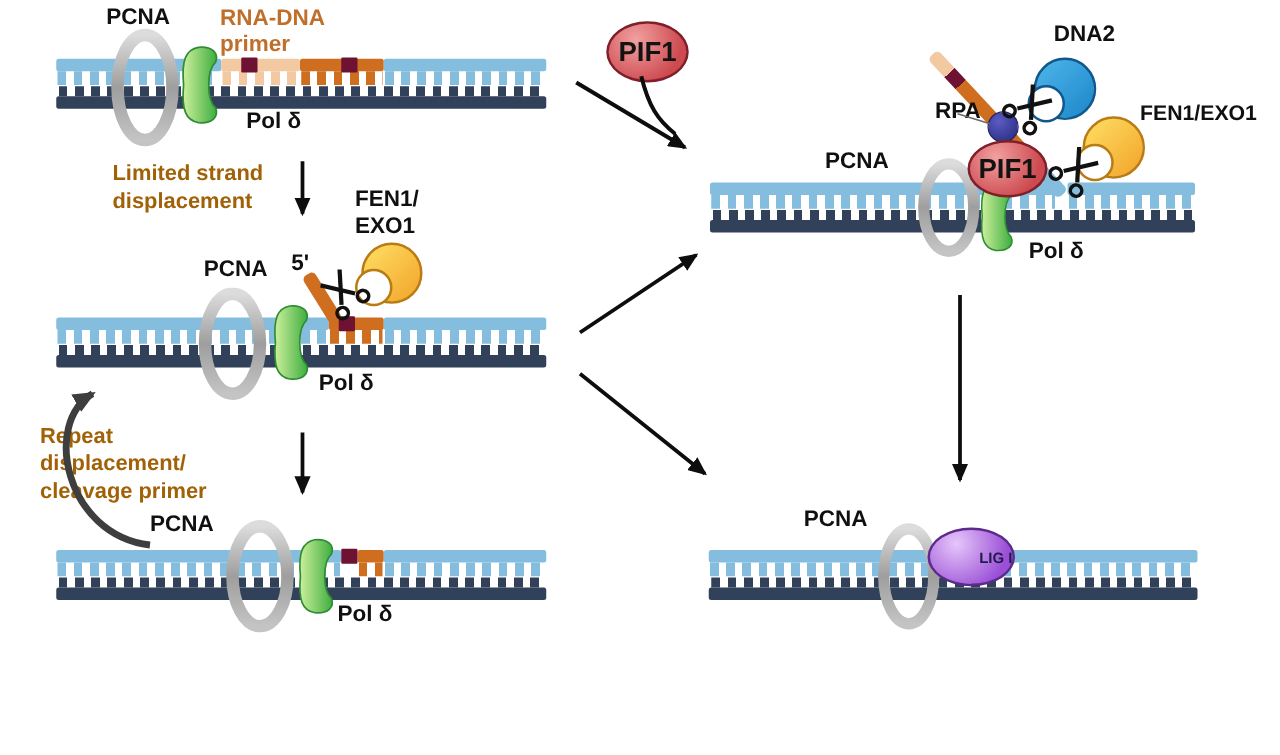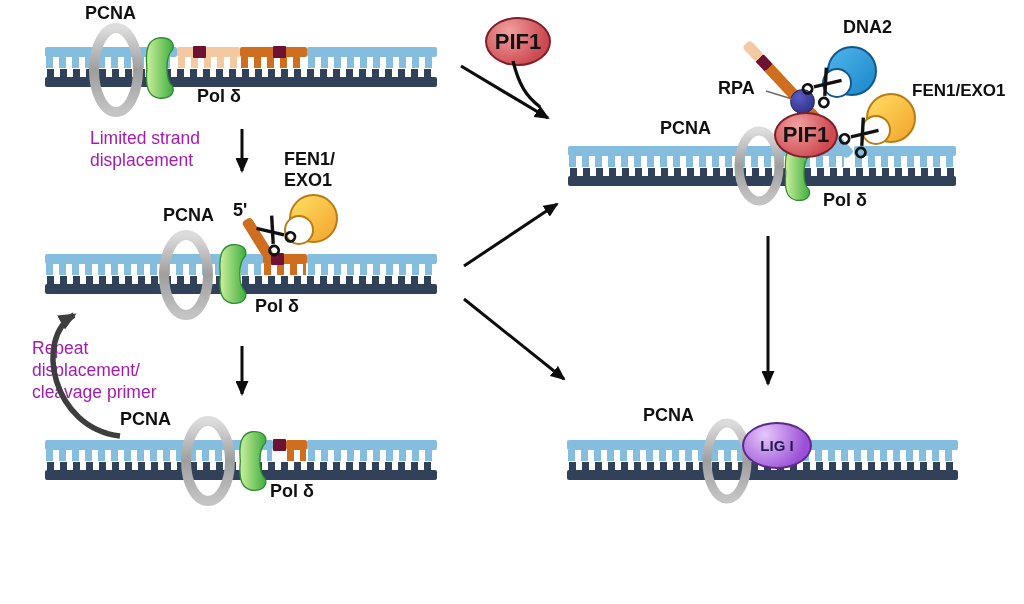--- a/index.html
+++ b/index.html
@@ -2,40 +2,40 @@
 <html><head>
 <meta charset="utf-8">
 <style>
   html,body{margin:0;padding:0;background:#fff;}
   #canvas{
     position:relative;width:1024px;height:604px;background:#ffffff;overflow:hidden;
     font-family:"Liberation Sans", sans-serif;
   }
   .lbl{position:absolute;font-weight:700;font-size:18px;color:#101010;
        white-space:pre-line;line-height:21px;z-index:6;}
-  .note{position:absolute;font-weight:400;font-size:17.5px;color:#a21caf;
+  .note{position:absolute;font-weight:700;font-size:17.5px;color:#a16207;
         white-space:pre-line;line-height:22px;z-index:6;}
   
   .duplex{position:absolute;height:40px;z-index:1;}
   .seg{position:absolute;top:0;height:10px;border-radius:2px;}
   .seg::after{content:'';position:absolute;top:10px;left:1px;right:1px;height:11px;
       background:repeating-linear-gradient(90deg,currentColor 0 7px,transparent 7px 13px);}
   .bstrand{position:absolute;bottom:0;height:10px;background:#31415a;border-radius:2px;}
   .bstrand::before{content:'';position:absolute;bottom:10px;left:2px;right:2px;height:8px;
       background:repeating-linear-gradient(90deg,#31415a 0 7px,transparent 7px 13px);}
   .errsq{position:absolute;top:-1px;width:13px;height:12px;background:#6e1233;z-index:3;border-radius:1px;}
   
   .flap{position:absolute;height:11px;border-radius:4px;transform-origin:0 50%;z-index:2;}
   
   .oval{position:absolute;border-radius:50%;display:flex;align-items:center;justify-content:center;
         font-weight:700;z-index:5;}
   .pif1{background:radial-gradient(circle at 35% 28%,#f2a0a0,#cc4a50 72%);border:2px solid #7e1f2a;
         color:#131313;font-size:22px;}
   .lig1{background:radial-gradient(circle at 32% 25%,#e6c6fa,#9a4fd6 75%);border:2px solid #5b2a8a;
-        color:#211a4e;font-size:15px;}
+        color:#211a4e;font-size:12px;justify-content:flex-end;}
   
   .pac{position:absolute;border-radius:50%;z-index:5;}
   .pac .bite{position:absolute;background:#fff;border-radius:50%;}
   .pac.blue{background:linear-gradient(135deg,#4fb5ea,#1b86c9);border:2px solid #10578c;}
   .pac.blue .bite{border:2px solid #10578c;}
   .pac.yellow{background:linear-gradient(135deg,#ffdf63,#f2a32b);border:2px solid #b97c14;}
   .pac.yellow .bite{border:2px solid #b97c14;}
   .rpa-dot{position:absolute;width:23px;height:23px;border-radius:50%;
      background:radial-gradient(circle at 35% 30%,#5a5cc4,#32348c 75%);border:1.5px solid #23255f;z-index:5;}
   .scissors{position:absolute;z-index:6;}
@@ -68,20 +68,22 @@
       <marker id="mA" markerUnits="userSpaceOnUse" markerWidth="15" markerHeight="13" refX="13" refY="6.5" orient="auto">
         <path d="M0,0 L15,6.5 L0,13 Z" fill="#0d0d0d"></path>
       </marker>
       <marker id="mB" markerUnits="userSpaceOnUse" markerWidth="18" markerHeight="16" refX="15" refY="8" orient="auto">
         <path d="M0,0 L18,8 L0,16 Z" fill="#3e3e3e"></path>
       </marker>
     </defs>
   </svg>
 
   <div class="lbl" style="left:85px;top:3px">PCNA</div>
+  <div class="lbl" style="left:176px;top:4px;color:#c06f2b">RNA-DNA
+primer</div>
 
   <div class="duplex" style="left:45px;top:47px;width:392px">
     <div class="seg" style="left:0;width:132px;background:#85bdde;color:#85bdde"></div>
     <div class="seg" style="left:132px;width:63px;background:#f3c9a2;color:#f3c9a2"></div>
     <div class="seg" style="left:195px;width:67px;background:#ce6e1e;color:#ce6e1e"></div>
     <div class="seg" style="left:262px;width:130px;background:#85bdde;color:#85bdde"></div>
     <div class="errsq" style="left:148px"></div>
     <div class="errsq" style="left:228px"></div>
     <div class="bstrand" style="left:0;width:392px"></div>
   </div>
@@ -159,21 +161,21 @@
   <div class="pac blue" style="left:827px;top:46px;width:46px;height:46px">
     <div class="bite" style="left:-7px;top:20px;width:26px;height:26px"></div>
   </div>
   <svg class="scissors" style="left:806px;top:68px;transform:rotate(40deg)" width="34" height="38" viewBox="0 0 24 26">
     <line x1="5" y1="1" x2="17" y2="17" stroke="#111" stroke-width="2.4"></line>
     <line x1="19" y1="1" x2="7" y2="17" stroke="#111" stroke-width="2.4"></line>
     <circle cx="4.5" cy="21" r="3.2" fill="none" stroke="#111" stroke-width="2"></circle>
     <circle cx="19.5" cy="21" r="3.2" fill="none" stroke="#111" stroke-width="2"></circle>
   </svg>
 
-  <div class="lbl" style="left:718px;top:78px">RPA</div>
+  <div class="lbl" style="left:748px;top:78px">RPA</div>
   <div class="lbl" style="left:912px;top:80px;font-size:17px">FEN1/EXO1</div>
   <div class="pac yellow" style="left:866px;top:93px;width:46px;height:46px">
     <div class="bite" style="left:-7px;top:20px;width:26px;height:26px"></div>
   </div>
   <svg class="scissors" style="left:843px;top:118px;transform:rotate(40deg)" width="34" height="38" viewBox="0 0 24 26">
     <line x1="5" y1="1" x2="17" y2="17" stroke="#111" stroke-width="2.4"></line>
     <line x1="19" y1="1" x2="7" y2="17" stroke="#111" stroke-width="2.4"></line>
     <circle cx="4.5" cy="21" r="3.2" fill="none" stroke="#111" stroke-width="2"></circle>
     <circle cx="19.5" cy="21" r="3.2" fill="none" stroke="#111" stroke-width="2"></circle>
   </svg>

